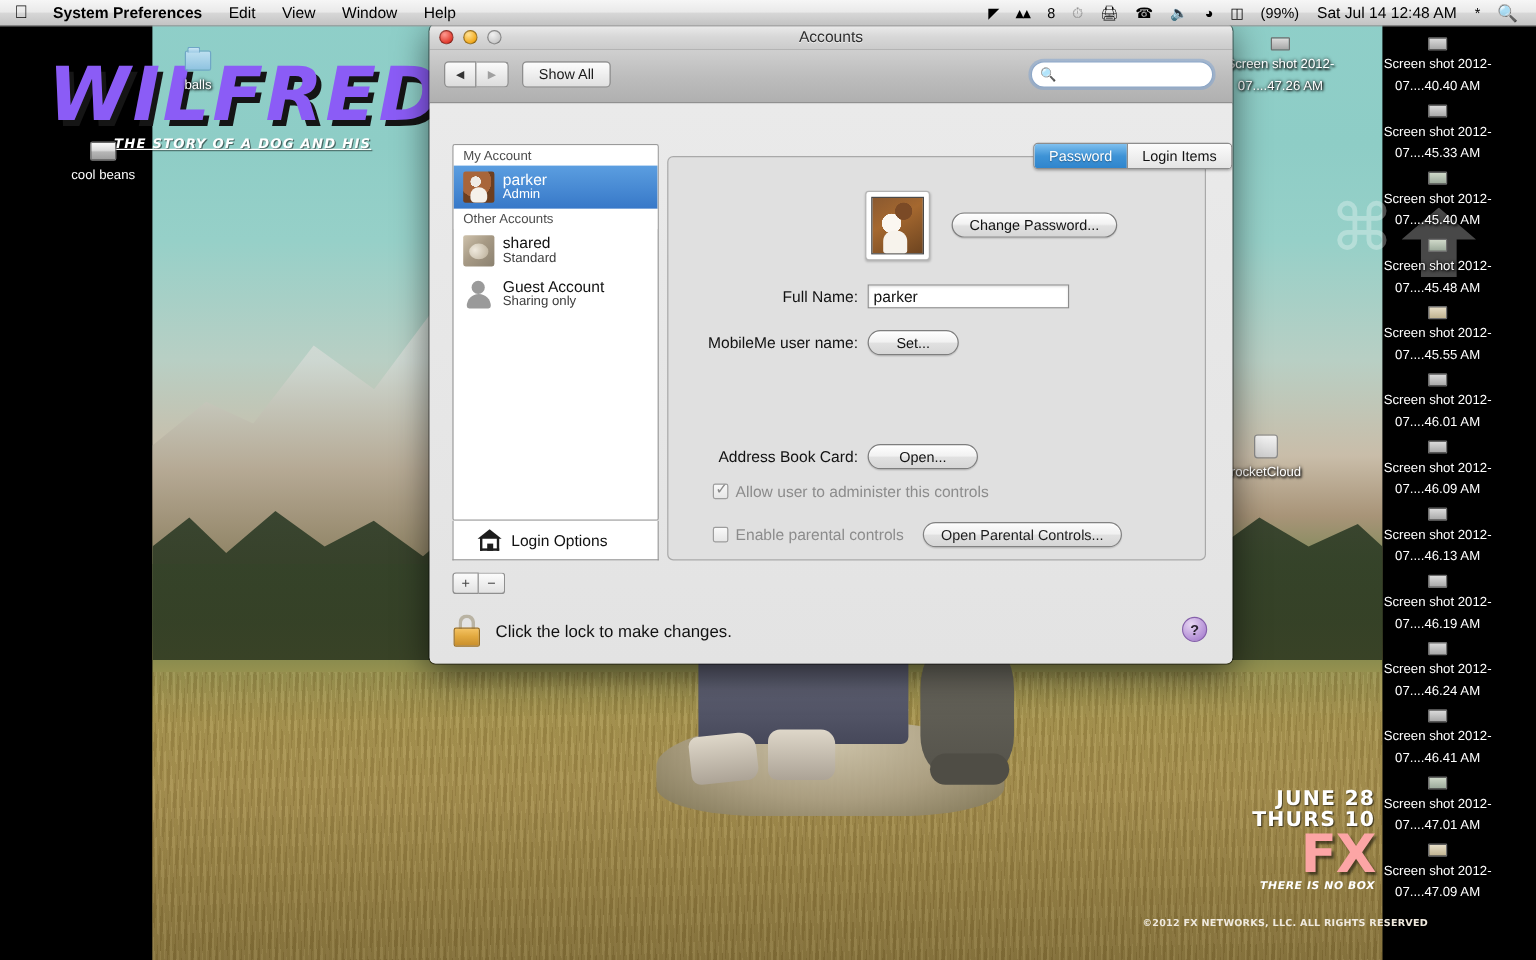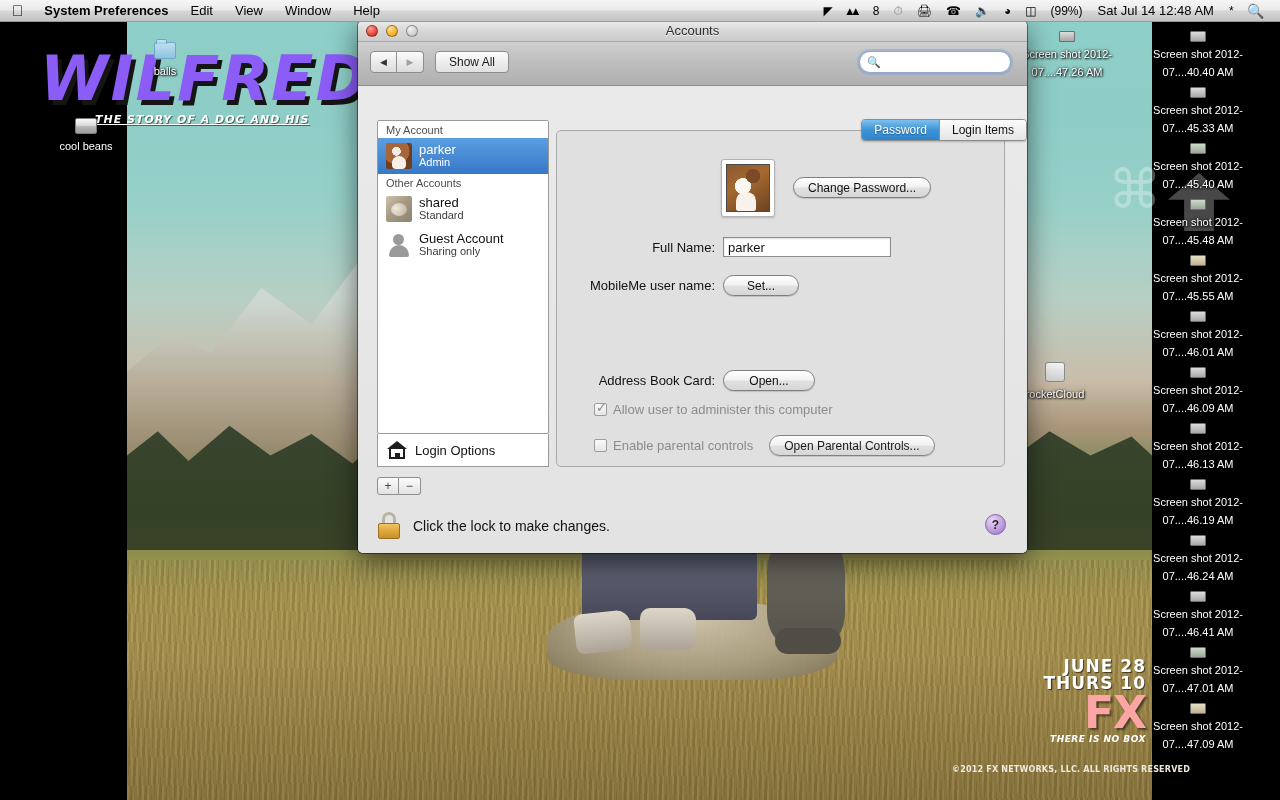--- a/index.html
+++ b/index.html
@@ -285,21 +285,21 @@
   }
   .pic-guest .head { width: 11px; height: 11px; border-radius: 50%; background: #9a9a9a; position:absolute; top:2px; left:7px;}
   .pic-guest .body { width: 20px; height: 12px; border-radius: 10px 10px 2px 2px; background: #9a9a9a; position:absolute; bottom:1px; left:3px;}
   .acct-text { line-height: 1.05; }
   .acct-name { font-size: 13px; color: #111; }
   .acct-role { font-size: 11px; color: #3c3c3c; }
 
   .login-options {
     position: absolute; left: 19px; top: 347px; width: 172px; height: 33px;
     background: #fff; border: 1px solid #9a9a9a; border-top: none;
-    display: flex; align-items: center; gap: 8px; padding-left: 9px;
+    display: flex; align-items: center; gap: 8px; padding-left: 20px;
   }
   .house-icon { width: 20px; height: 18px; position: relative; flex: 0 0 20px; }
   .house-icon .roof {
     position: absolute; left: 0; top: 0; width: 0; height: 0;
     border-left: 10px solid transparent; border-right: 10px solid transparent;
     border-bottom: 8px solid #1d1d1d;
   }
   .house-icon .walls {
     position: absolute; left: 2px; top: 7px; width: 16px; height: 11px;
     border: 2px solid #1d1d1d; border-top: none;
@@ -601,21 +601,21 @@
         <div class="btn" style="margin-left:8px; min-width:76px;">Set...</div>
       </div>
 
       <div class="row" style="left:212px; top:283px; width:320px;">
         <div class="lbl-right" style="width:145px;">Address Book Card:</div>
         <div class="btn" style="margin-left:8px; min-width:92px;">Open...</div>
       </div>
 
       <div class="checkrow" style="left:236px; top:315px;">
         <span class="cbox checked"></span>
-        <span class="ck-lbl">Allow user to administer this computer</span>
+        <span class="ck-lbl">Allow user to administer this controls</span>
       </div>
 
       <div class="checkrow" style="left:236px; top:348px;">
         <span class="cbox"></span>
         <span class="ck-lbl">Enable parental controls</span>
         <span class="btn" style="margin-left:10px; opacity:.95;">Open Parental Controls...</span>
       </div>
 
       <div class="lockrow">
         <span class="lock-icon">

